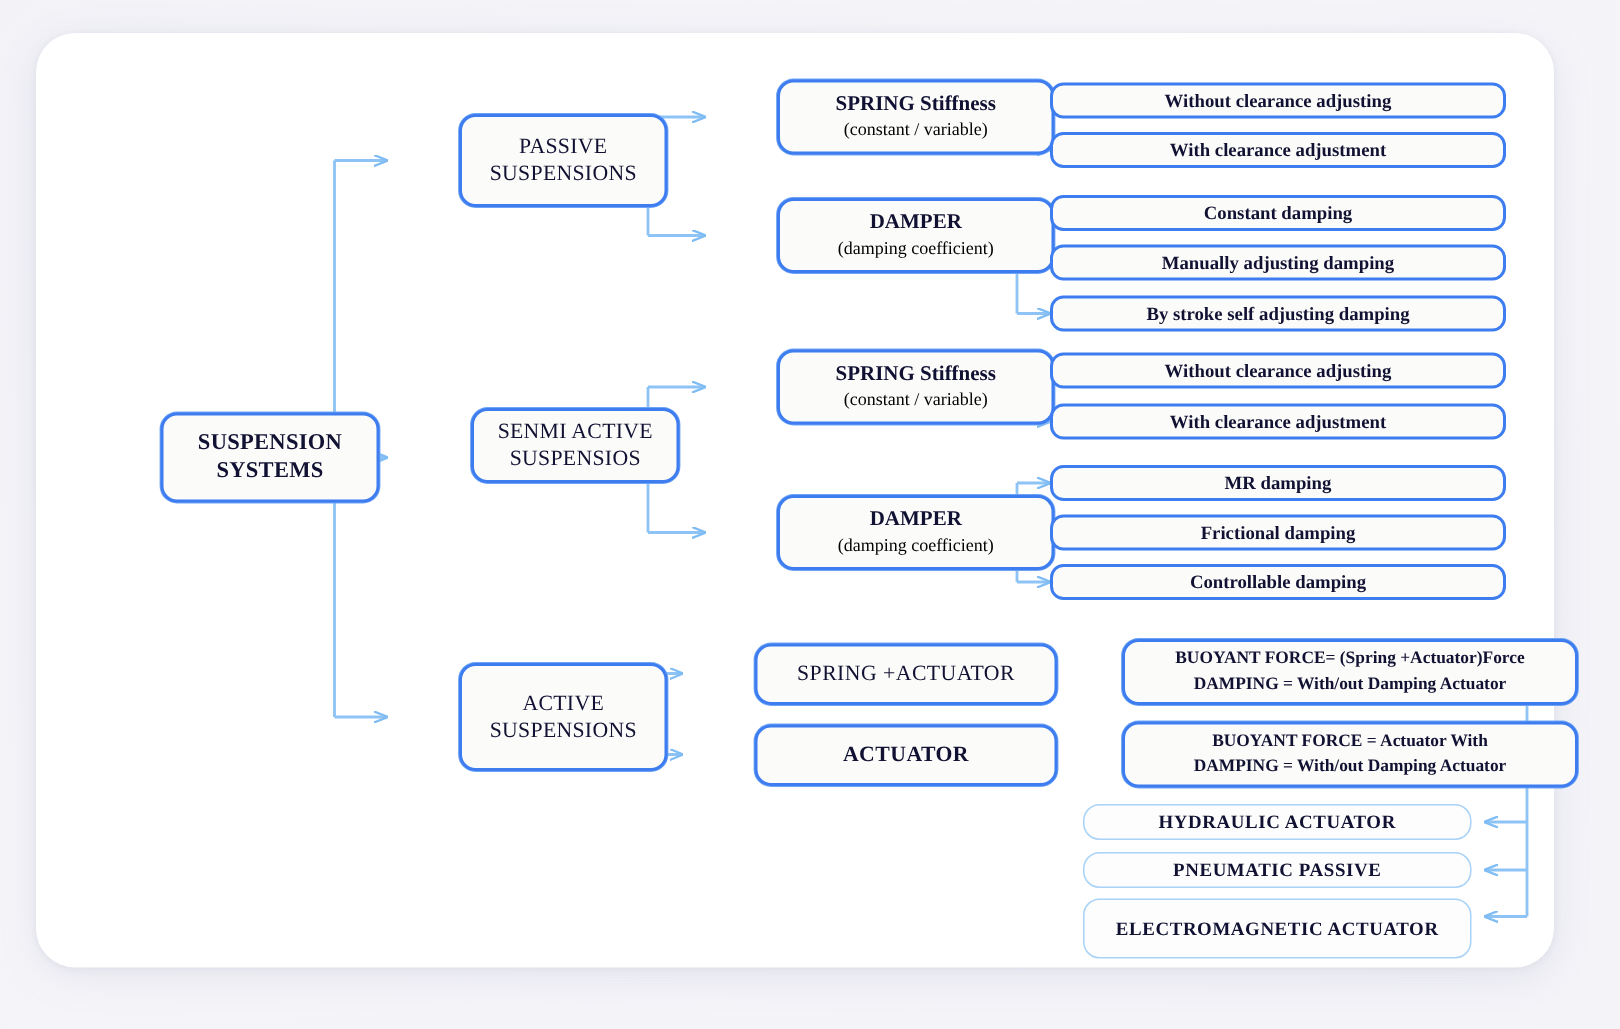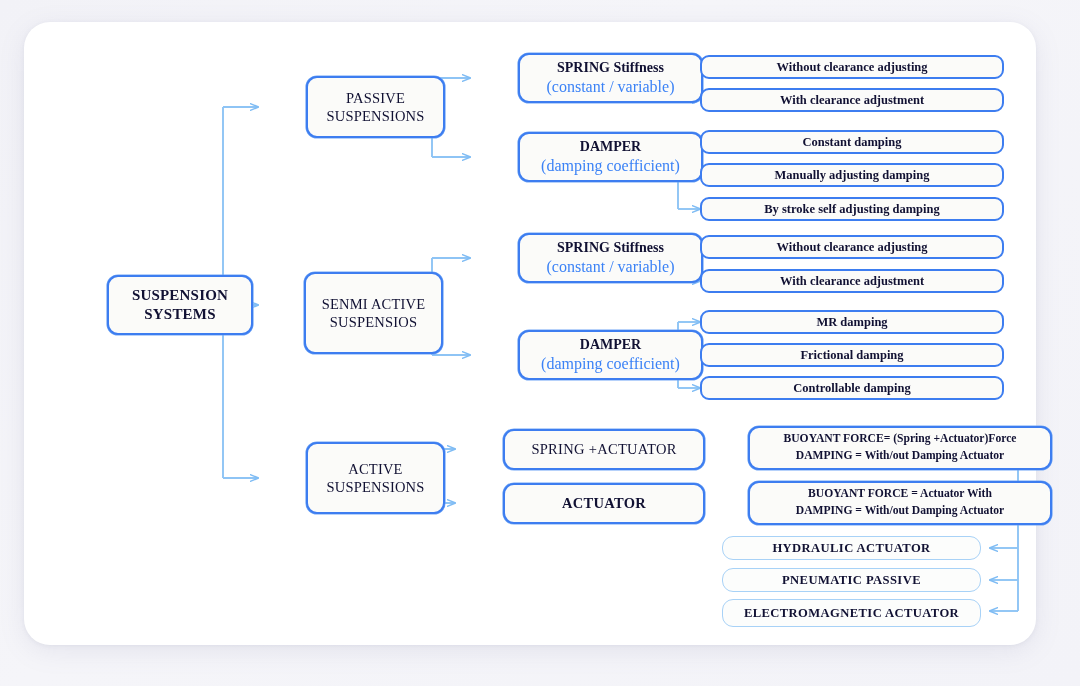--- a/index.html
+++ b/index.html
@@ -68,21 +68,21 @@
     background: #fcfdfc;
   }
   .node.thin {
     border: 2px solid #3d7df0;
     border-radius: 9px;
   }
 
   .l1 { font-weight: bold; font-size: 15px; letter-spacing: 0.2px; line-height: 1.25; }
   .l2 { font-weight: normal; font-size: 14.5px; letter-spacing: 0.2px; line-height: 1.25; }
   .l3-title { font-weight: bold; font-size: 14px; line-height: 1.2; }
-  .l3-sub { font-size: 16px; line-height: 1.2; color: #3b82f6; text-align: right; }
+  .l3-sub { font-size: 12px; line-height: 1.2; color: #000000; text-align: right; }
   .leaf { font-weight: bold; font-size: 12.5px; line-height: 1.2; }
   .act-title { font-weight: bold; font-size: 14.5px; letter-spacing: 0.3px; }
   .act-title.reg { font-weight: normal; font-size: 14.5px; }
   .force { font-weight: bold; font-size: 11.6px; line-height: 1.45; white-space: nowrap; }
   .actuator-type { font-weight: bold; font-size: 12.6px; letter-spacing: 0.4px; }
 </style>
 </head>
 <body>
 
 <div id="stage">
@@ -161,21 +161,21 @@
     <div class="node strong l1" style="left:59px; top:275px; width:146px; height:60px;">
       <span>SUSPENSION</span>
       <span>SYSTEMS</span>
     </div>
 
     <div class="node strong l2" style="left:258px; top:76px; width:139px; height:62px;">
       <span>PASSIVE</span>
       <span>SUSPENSIONS</span>
     </div>
 
-    <div class="node strong l2" style="left:256px; top:272px; width:139px; height:82px;">
+    <div class="node strong l2" style="left:266px; top:272px; width:139px; height:50px;">
       <span>SENMI  ACTIVE</span>
       <span>SUSPENSIOS</span>
     </div>
 
     <div class="node strong l2" style="left:258px; top:442px; width:139px; height:72px;">
       <span>ACTIVE</span>
       <span>SUSPENSIONS</span>
     </div>
 
     <div class="node strong" style="left:470px; top:53px; width:185px; height:50px;">
@@ -247,18 +247,18 @@
       <span>BUOYANT FORCE  =  Actuator  With</span>
       <span>DAMPING  =  With/out Damping Actuator</span>
     </div>
 
     <div class="node light actuator-type" style="left:722px; top:536px; width:259px; height:24px;">
       <span>HYDRAULIC  ACTUATOR</span>
     </div>
     <div class="node light actuator-type" style="left:722px; top:568px; width:259px; height:24px;">
       <span>PNEUMATIC  PASSIVE</span>
     </div>
-    <div class="node light actuator-type" style="left:722px; top:599px; width:259px; height:28px;">
+    <div class="node light actuator-type" style="left:722px; top:599px; width:259px; height:40px;">
       <span>ELECTROMAGNETIC  ACTUATOR</span>
     </div>
 
   </div>
 </div>
 
 </body></html>

